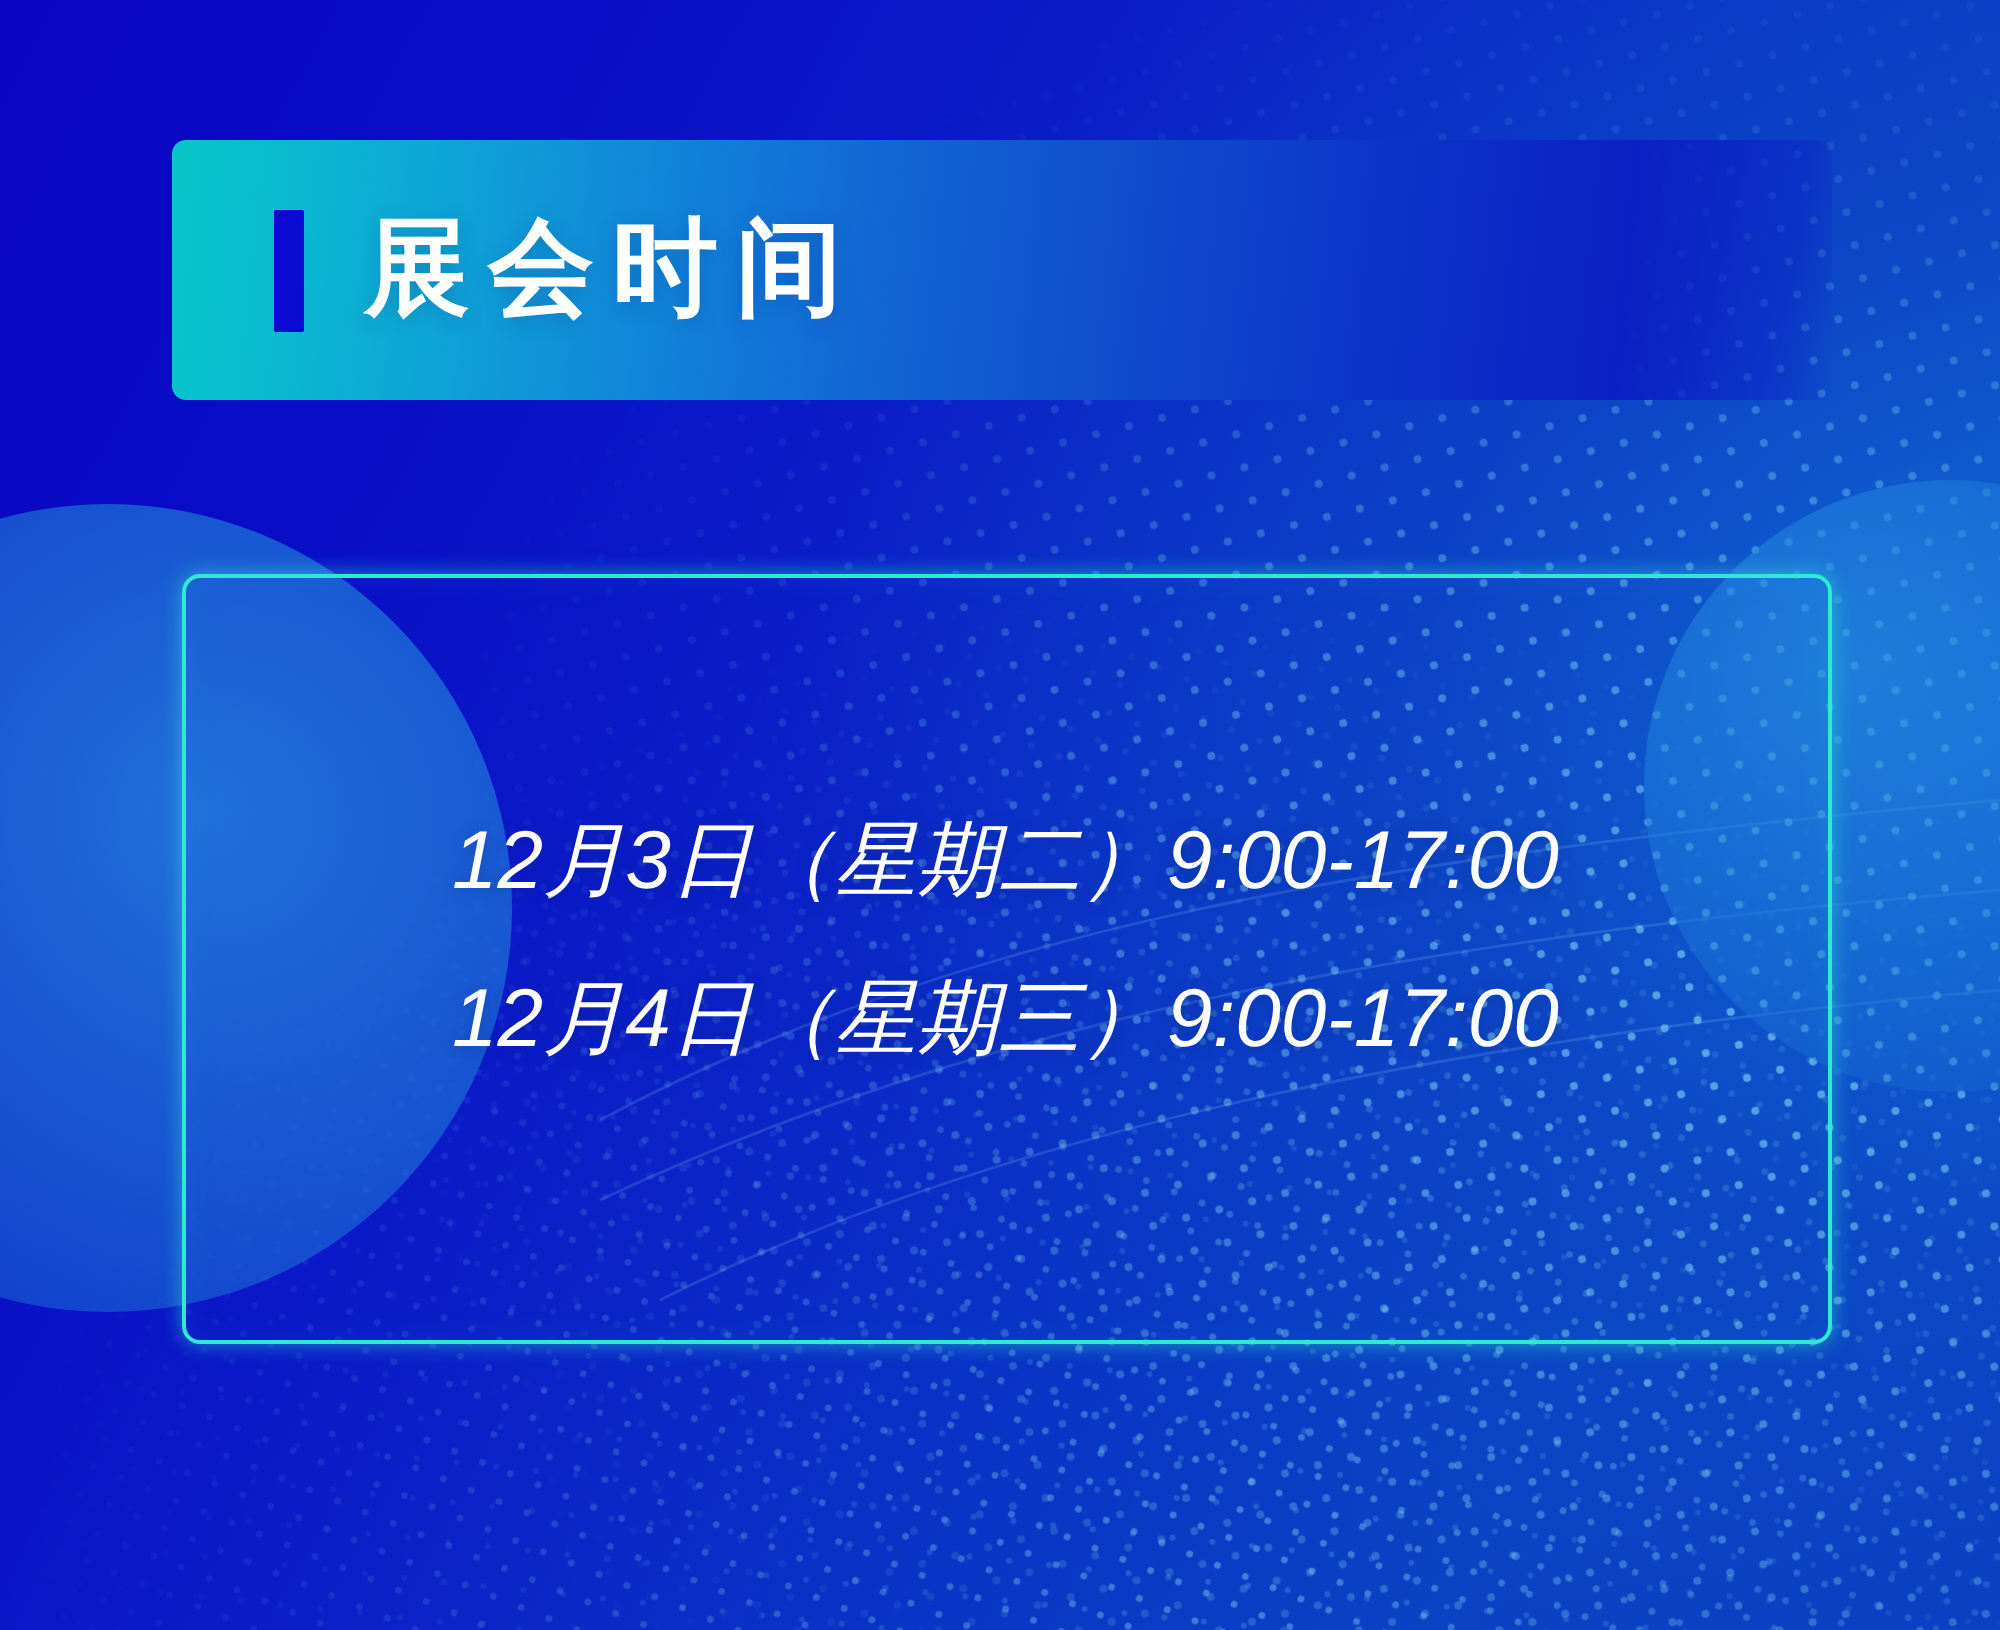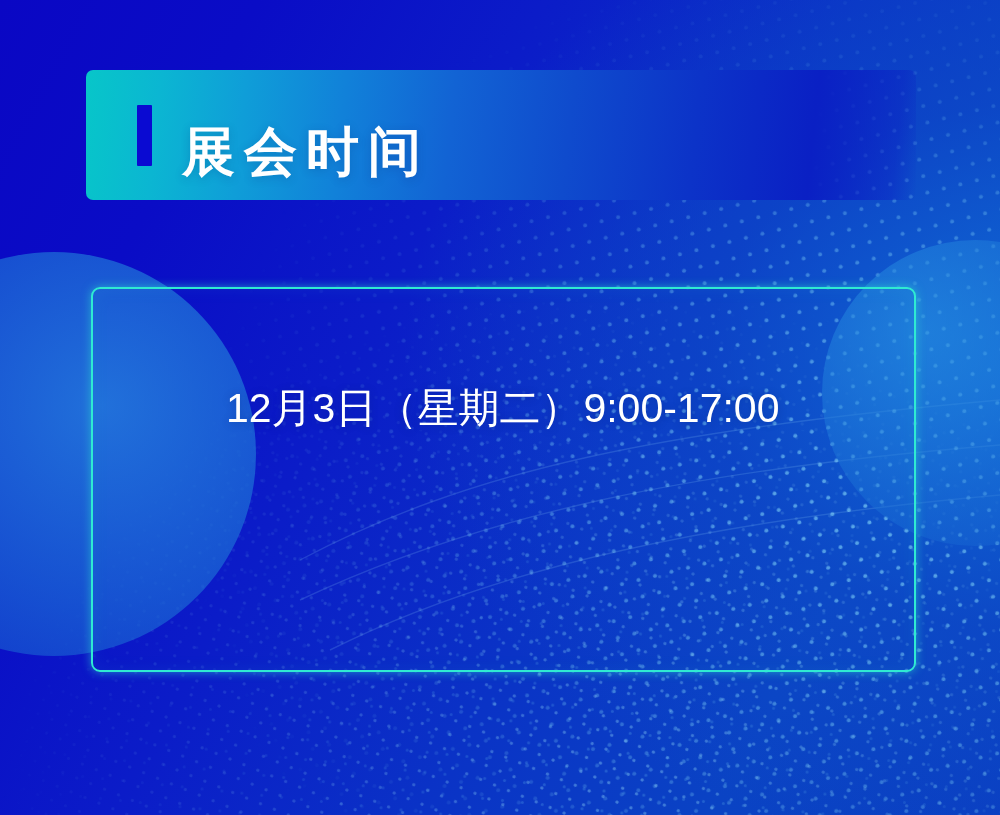--- a/index.html
+++ b/index.html
@@ -71,21 +71,21 @@
     left: 137px;
     top: 105px;
     width: 15px;
     height: 61px;
     background: #0a0ad2;
     border-radius: 1px;
   }
   #page-title {
     position: absolute;
     left: 182px;
-    top: 120px;
+    top: 103px;
     color: #ffffff;
     font-size: 53px;
     font-weight: bold;
     letter-spacing: 9px;
     line-height: 64px;
     white-space: nowrap;
     text-shadow: 0 2px 10px rgba(0,40,120,0.22);
   }
 
   
@@ -98,22 +98,23 @@
     box-sizing: border-box;
     border: 2px solid #2fead2;
     border-radius: 9px;
     box-shadow: 0 0 10px rgba(47,234,210,0.55), inset 0 0 18px rgba(47,234,210,0.07);
   }
 
   
   #schedule {
     position: absolute;
     left: 226px;
-    top: 369px;
+    top: 391px;
     width: 600px;
+    font-style: italic;
   }
   .schedule-line {
     color: #ffffff;
     font-size: 41px;
     font-weight: normal;
     line-height: 79px;
     white-space: nowrap;
     letter-spacing: 0px;
     text-shadow: 0 1px 8px rgba(0,35,110,0.30);
   }
@@ -170,15 +171,18 @@
   <div id="header-bar"></div>
   <div id="title-accent"></div>
   <div id="page-title">展会时间</div>
 
   <div id="info-frame"></div>
 
   <div id="schedule">
     <div class="schedule-line">
       <span class="sl-date">12月3日</span><span class="sl-weekday">（星期二）</span><span class="sl-time">9:00-17:00</span>
     </div>
+    <div class="schedule-line">
+      <span class="sl-date">12月4日</span><span class="sl-weekday">（星期三）</span><span class="sl-time">9:00-17:00</span>
+    </div>
   </div>
 
 </div>
 
 </body></html>

